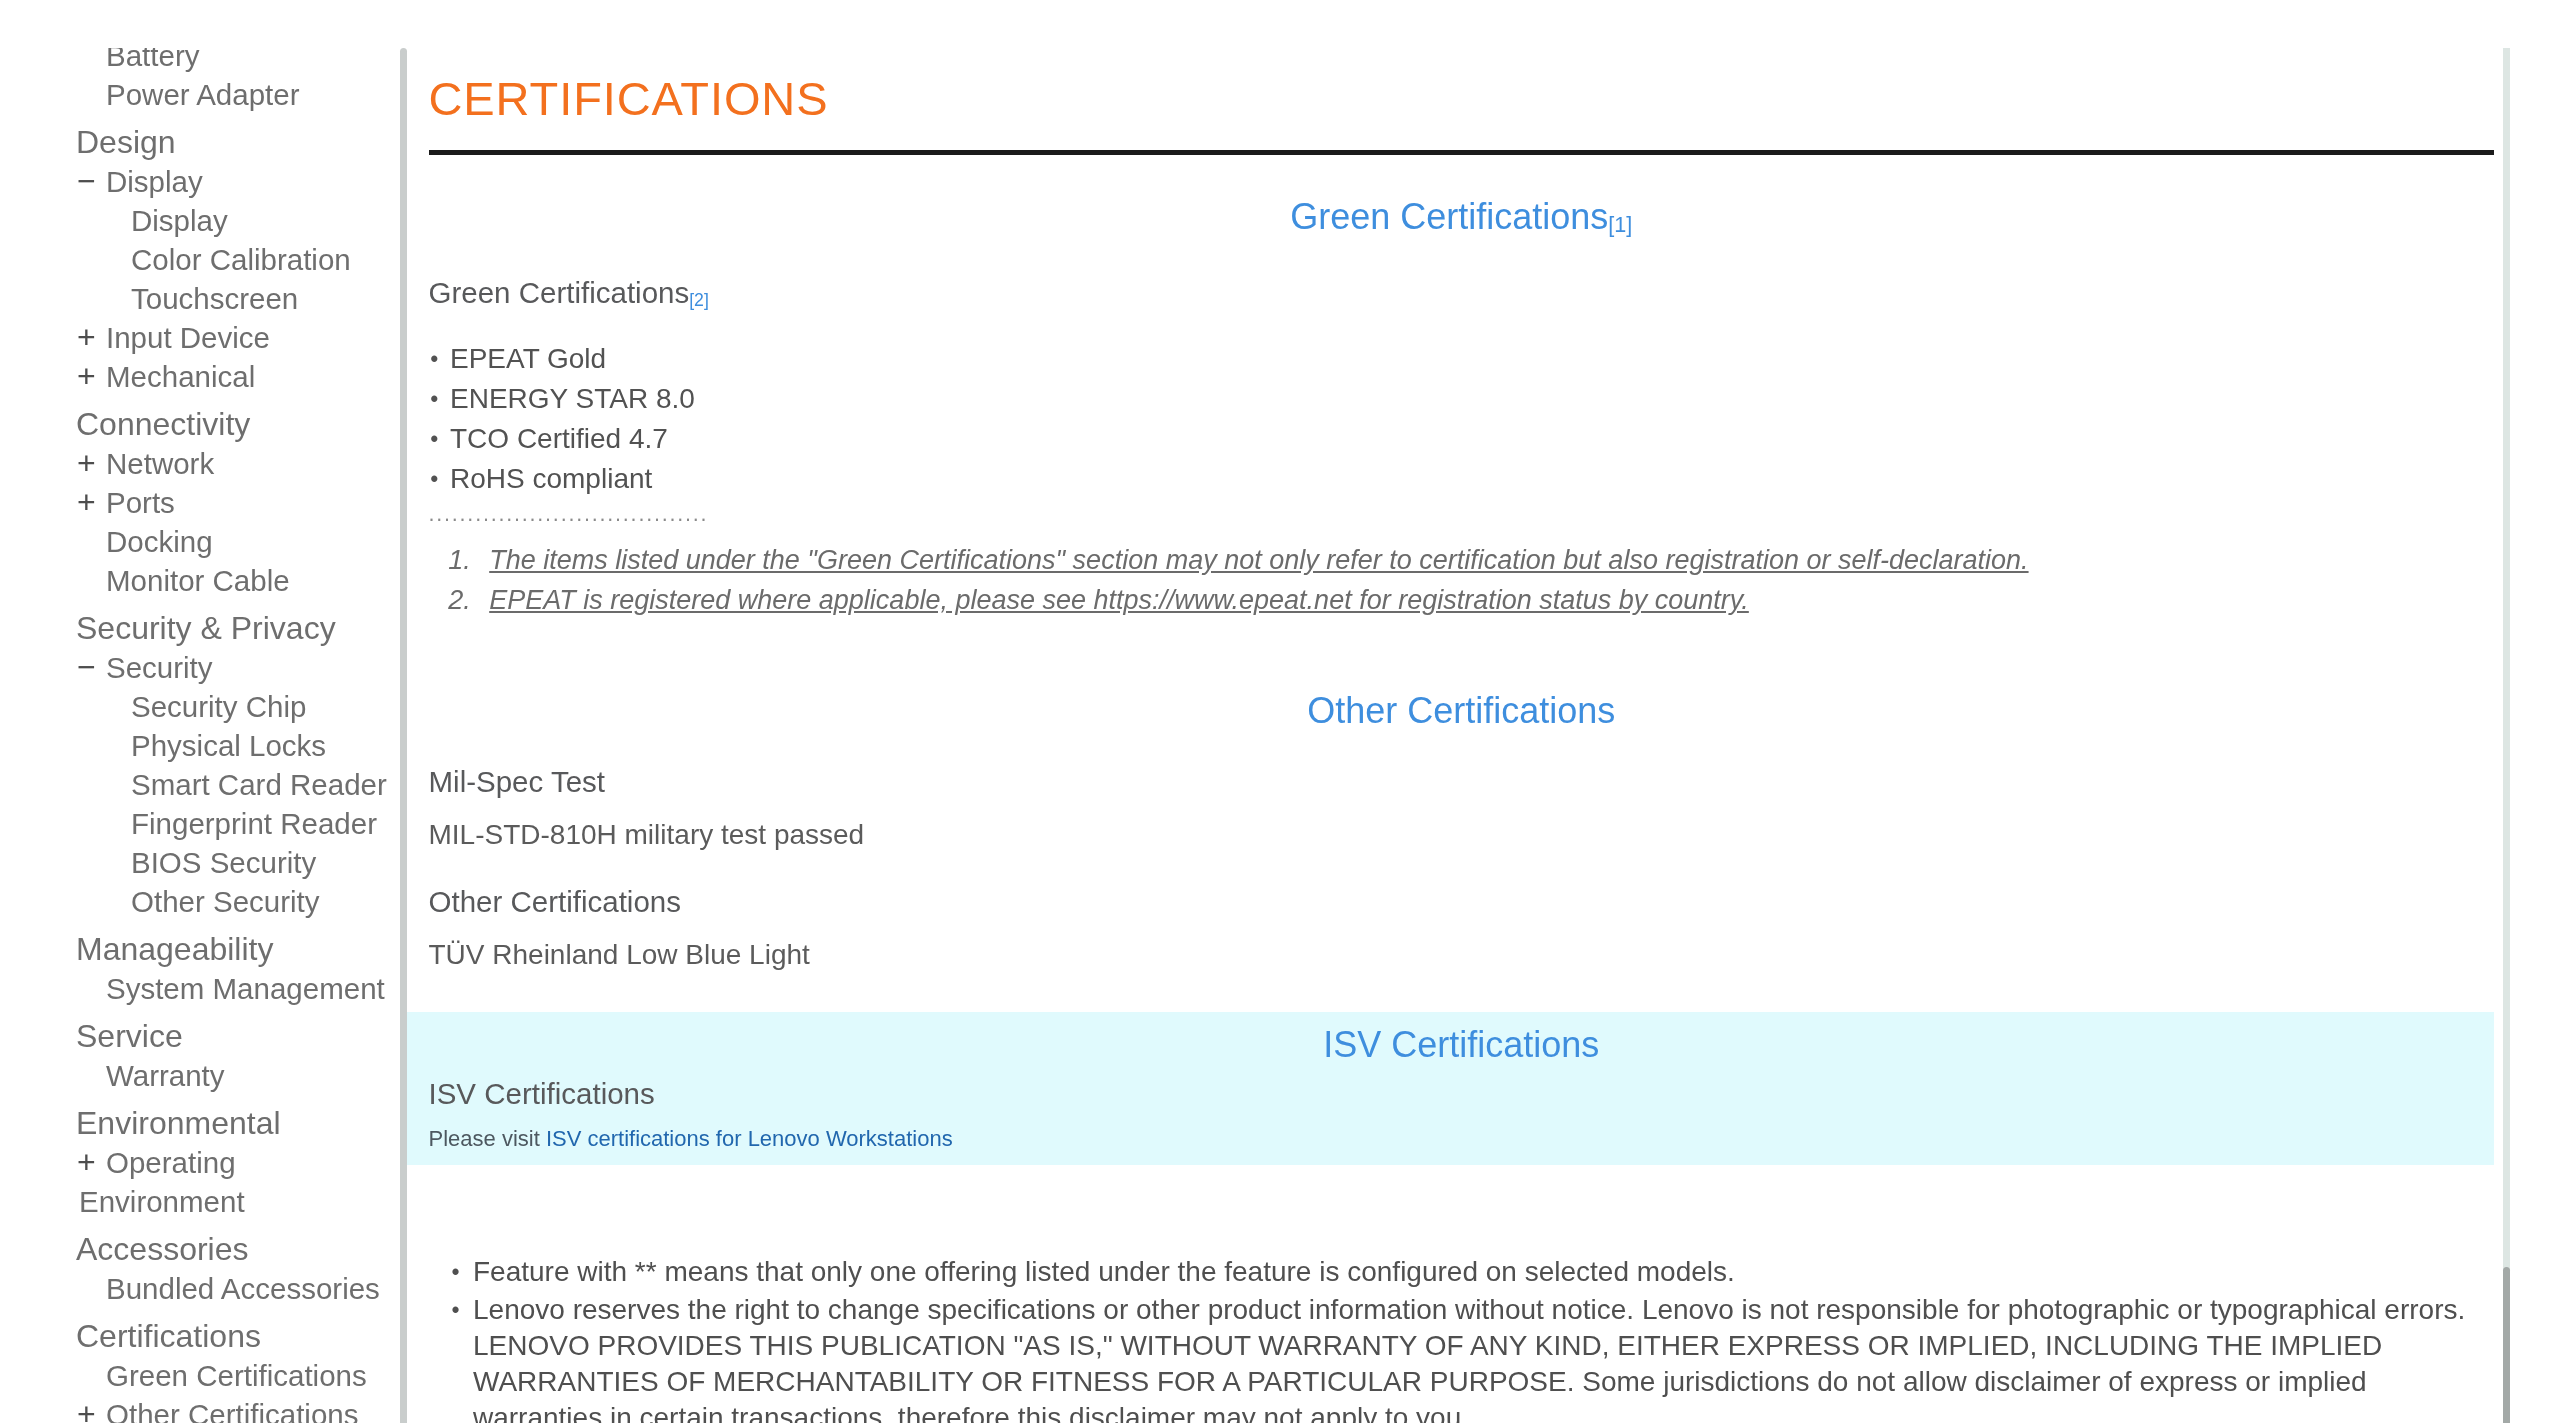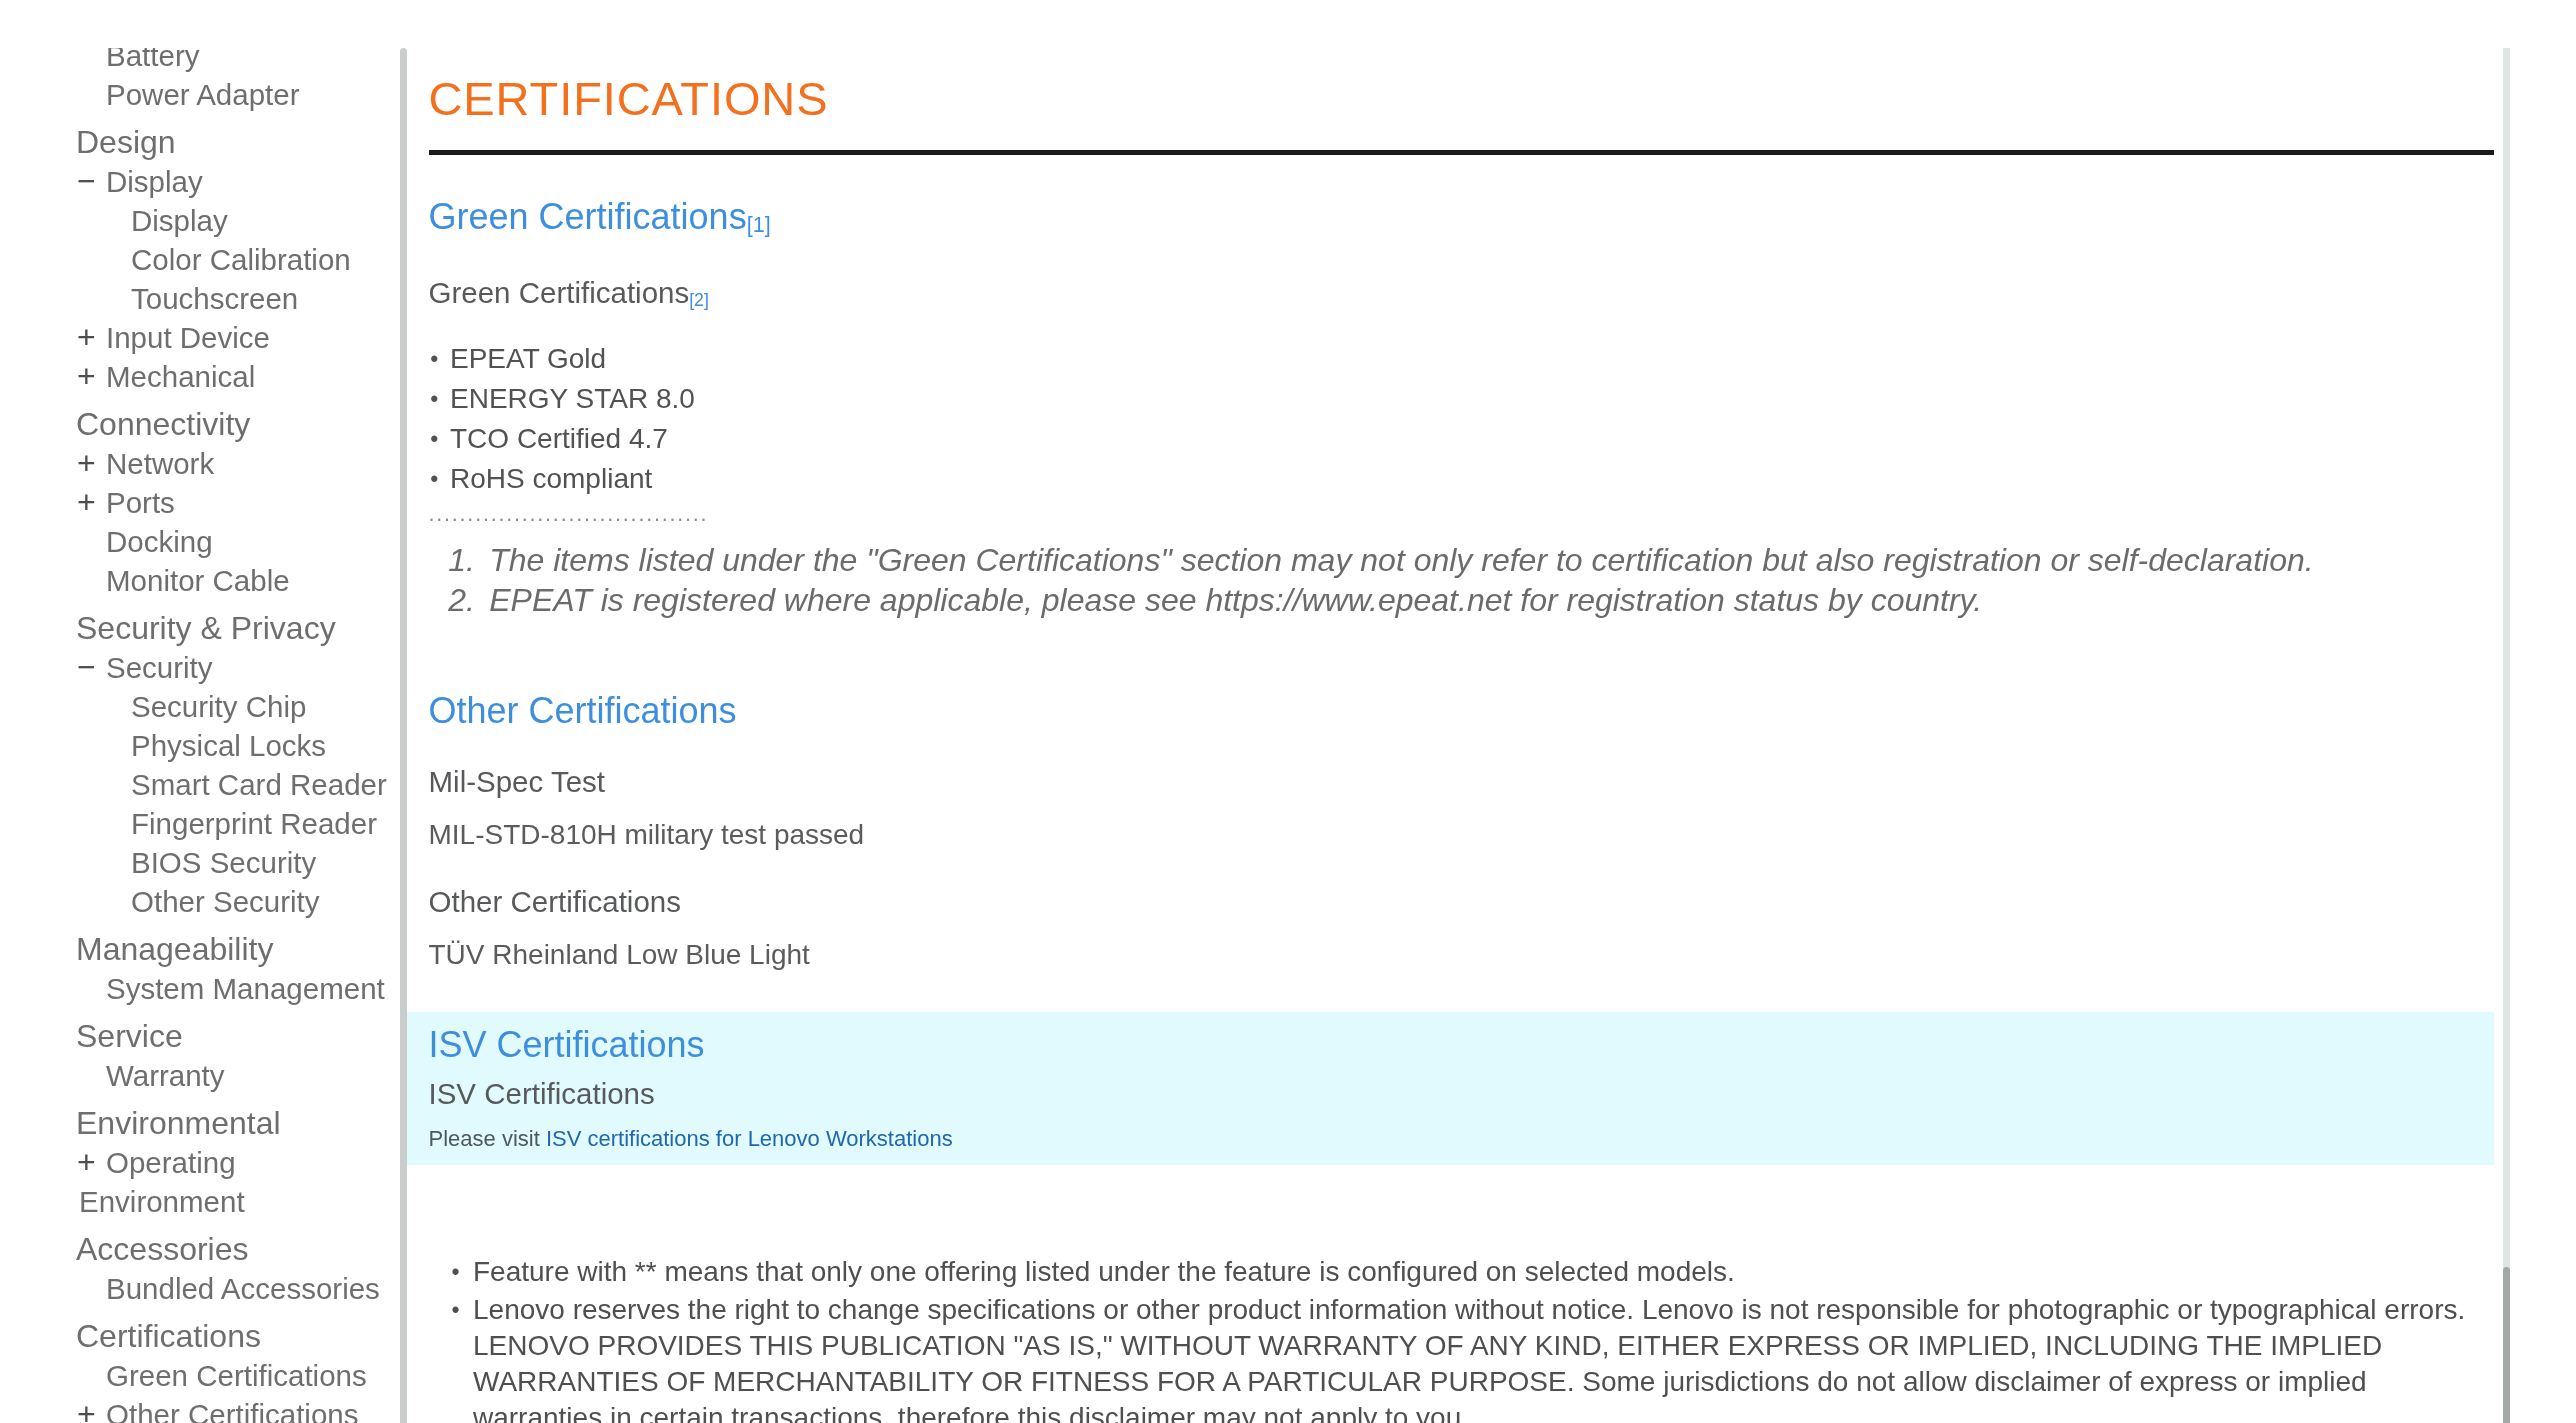--- a/index.html
+++ b/index.html
@@ -20,32 +20,32 @@
                 font-size:32px; font-weight:400; color:#4d4d4d; line-height:39px; }
   .sidebar-scrollbar { position:absolute; left:400px; top:0; width:7.2px; height:1424px;
                 background:#c9cdcc; border-radius:3.6px; }
 
   
   .content { position:absolute; left:407px; top:0; width:2087px; height:1424px;
              padding-left:21.5px; overflow:hidden; }
   .page-title { margin-top:21.5px; font-size:47px; line-height:57px; font-weight:400;
                 letter-spacing:0.9px; color:#f3701e; }
   .title-rule { margin-top:23px; height:5.4px; background:#1b1b1b; width:2065px; }
-  .section-heading { margin-top:39px; font-size:36px; line-height:45px; font-weight:400; color:#3e8ede; }
+  .section-heading { margin-top:39px; font-size:36px; line-height:45px; font-weight:400; color:#3e8ede;text-align:center; }
   .ref { font-size:0.6em; position:relative; bottom:-2.7px; color:#3e8ede; }
   .spec-label { margin-top:30px; font-size:29.5px; line-height:38px; color:#58595b; }
   .spec-value { margin-top:16px; font-size:28px; line-height:36px; color:#5b5b5b; }
   .spec-bullets { margin-top:23px; list-style:none; }
   .spec-bullets li { position:relative; padding-left:21.5px; font-size:28px; line-height:40px; color:#525252; }
   .spec-bullets li::before { content:"•"; position:absolute; left:1.8px; font-size:23px; color:#525252; }
   .dots { margin-top:1.8px; font-size:21.5px; line-height:27px; letter-spacing:1.8px; color:#8a8a8a; }
   .notes-label { margin-top:3.6px; font-size:29.5px; line-height:38px; color:#595959; }
   .notes { margin-top:12.5px; list-style:none; counter-reset:note; margin-left:19.7px; }
   .notes li { counter-increment:note; position:relative; padding-left:41px;
-              font-size:32px; line-height:40px; font-style:italic; color:#6b6b6b; }
+              font-size:27px; line-height:40px; font-style:italic; color:#6b6b6b;text-decoration:underline; }
   .notes li::before { content:counter(note) "."; position:absolute; left:0; }
   .heading-other { margin-top:68px; }
   .isv-box { margin-top:39px; margin-left:-21.5px; padding:12.5px 0 10.7px 21.5px; background:#e0fafd; width:2087px; }
   .isv-box .section-heading { margin-top:0; line-height:39px; }
   .isv-box .spec-label { margin-top:14.3px; line-height:32px; }
   .isv-line { margin-top:14.3px; font-size:22px; line-height:30px; color:#4d5860; }
   .isv-line a { color:#2167ae; text-decoration:none; cursor:pointer; }
   .footer-notes { margin-top:89px; list-style:none; padding-left:23px; width:2048px; }
   .footer-notes li { position:relative; padding-left:21.5px; font-size:28px; line-height:36px;
                      color:#4f4f4f; margin-bottom:1.8px; }

